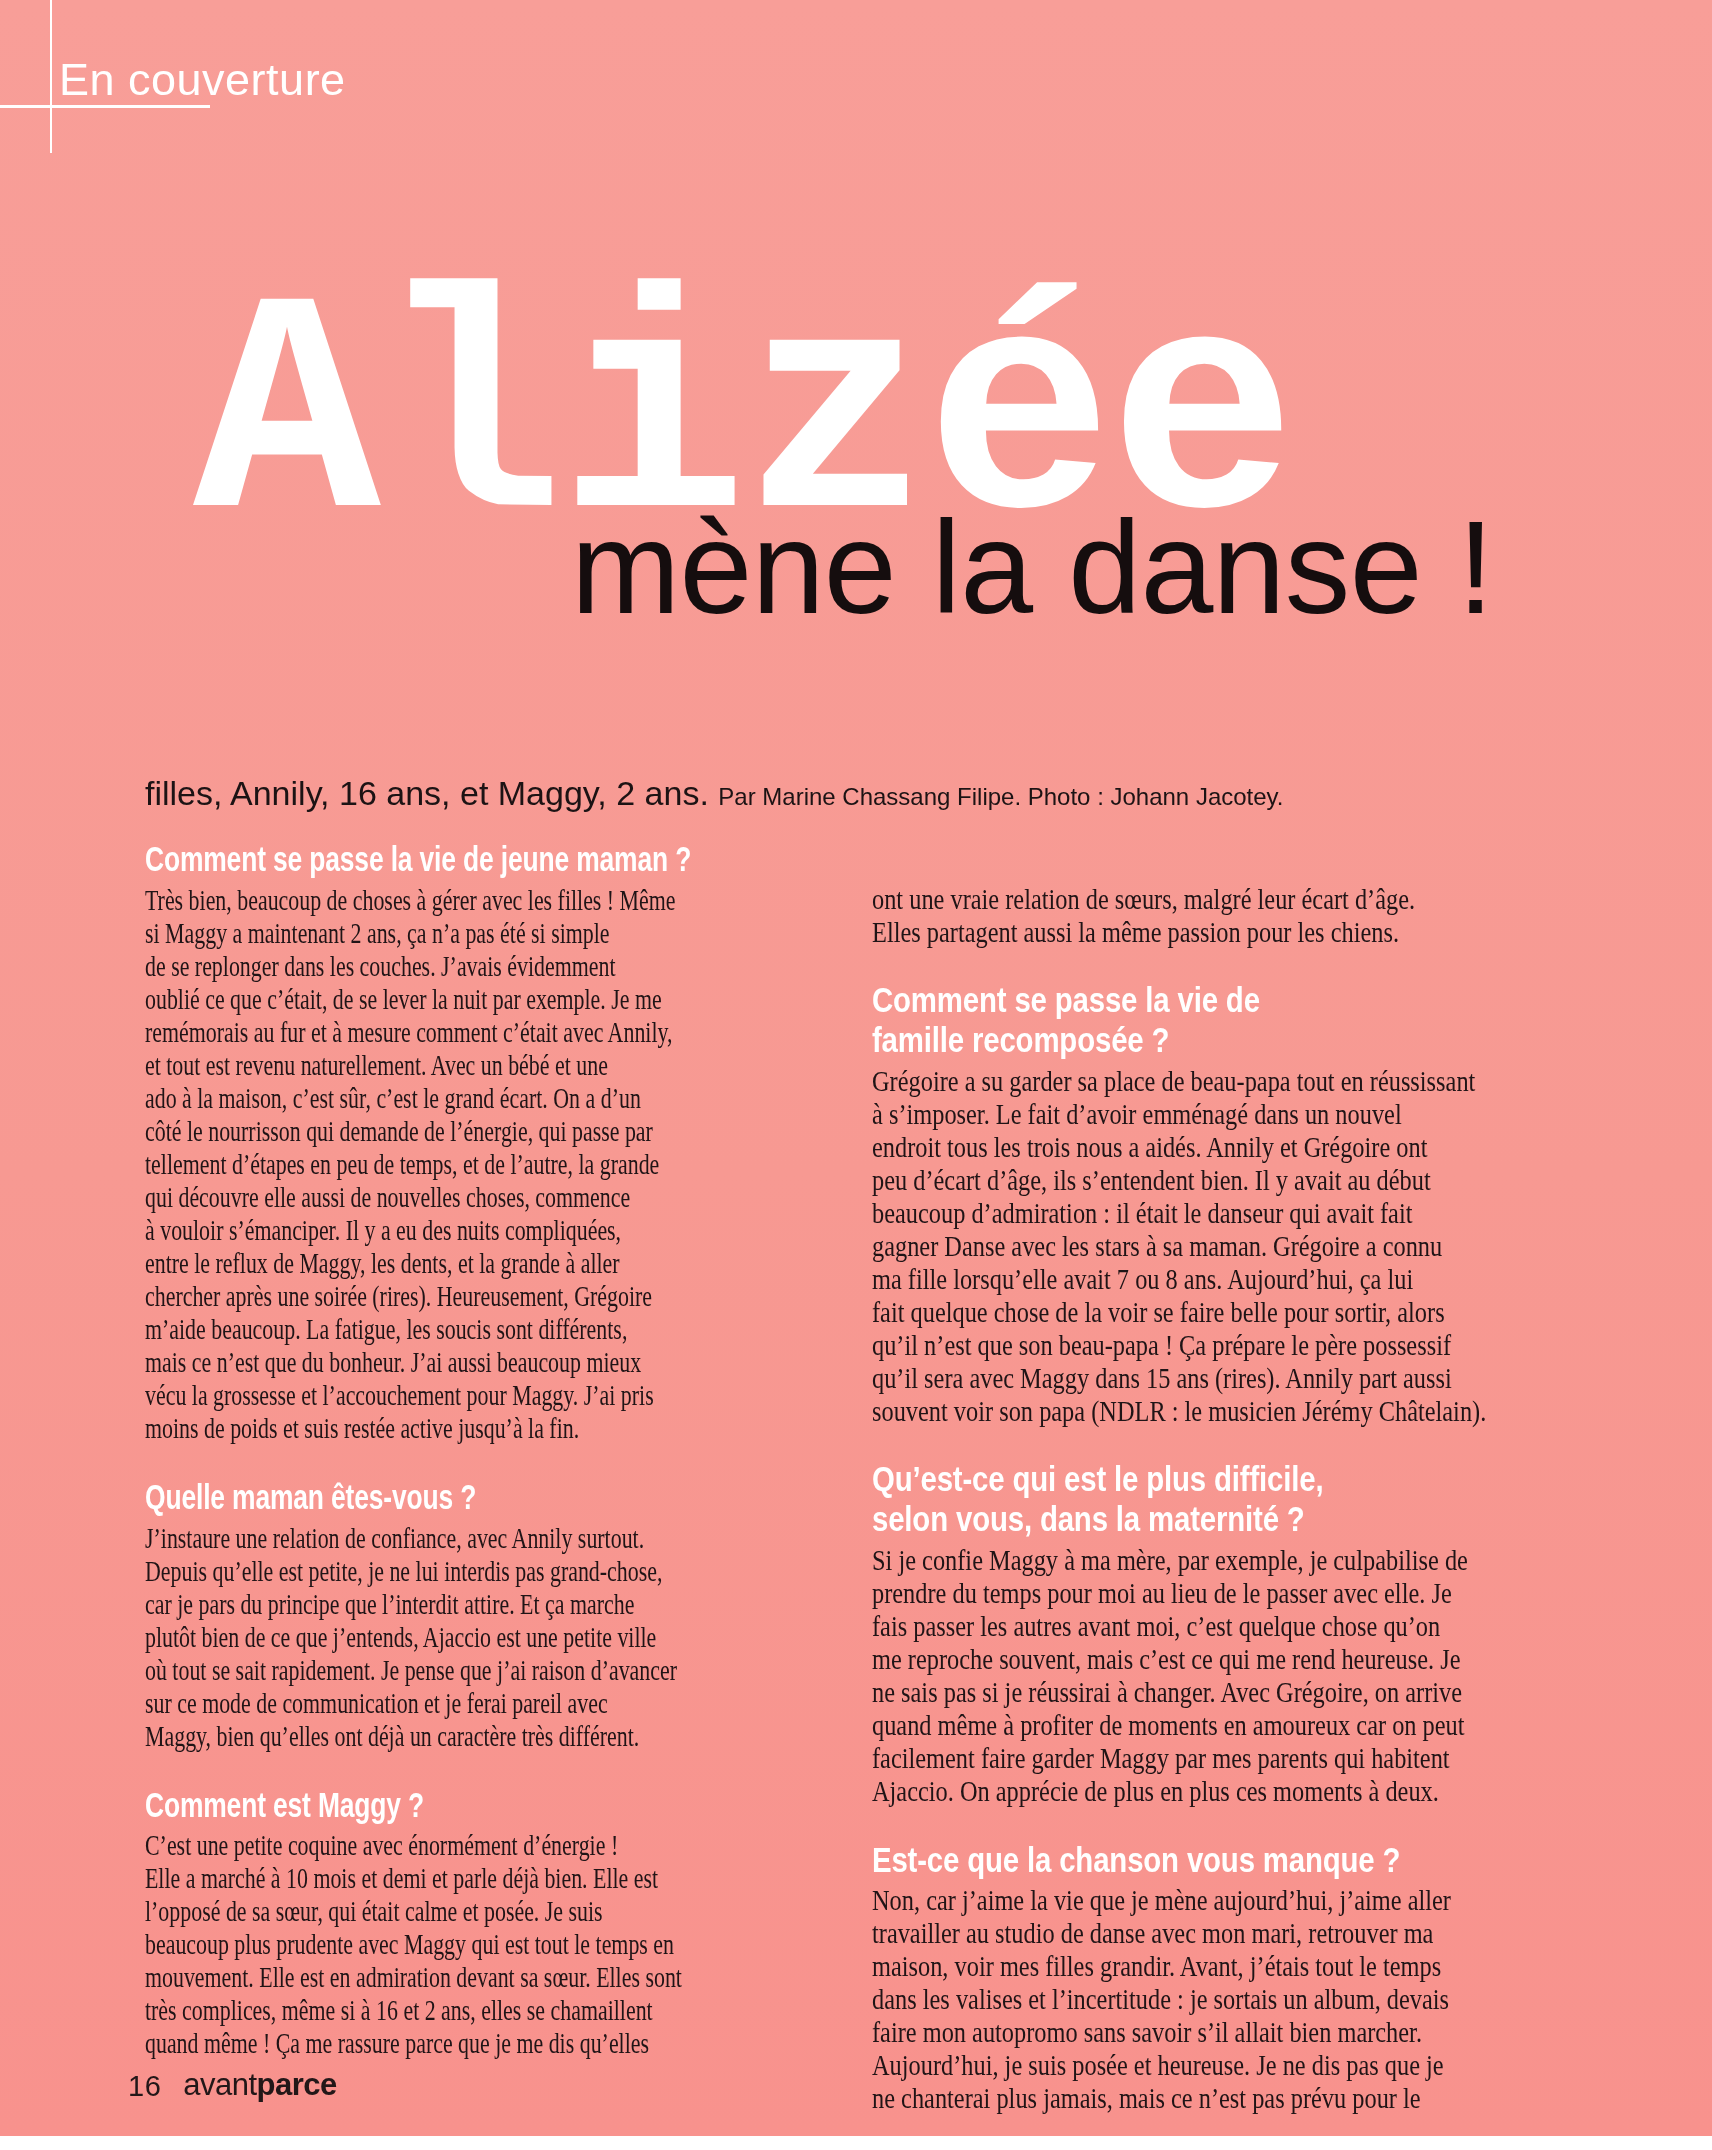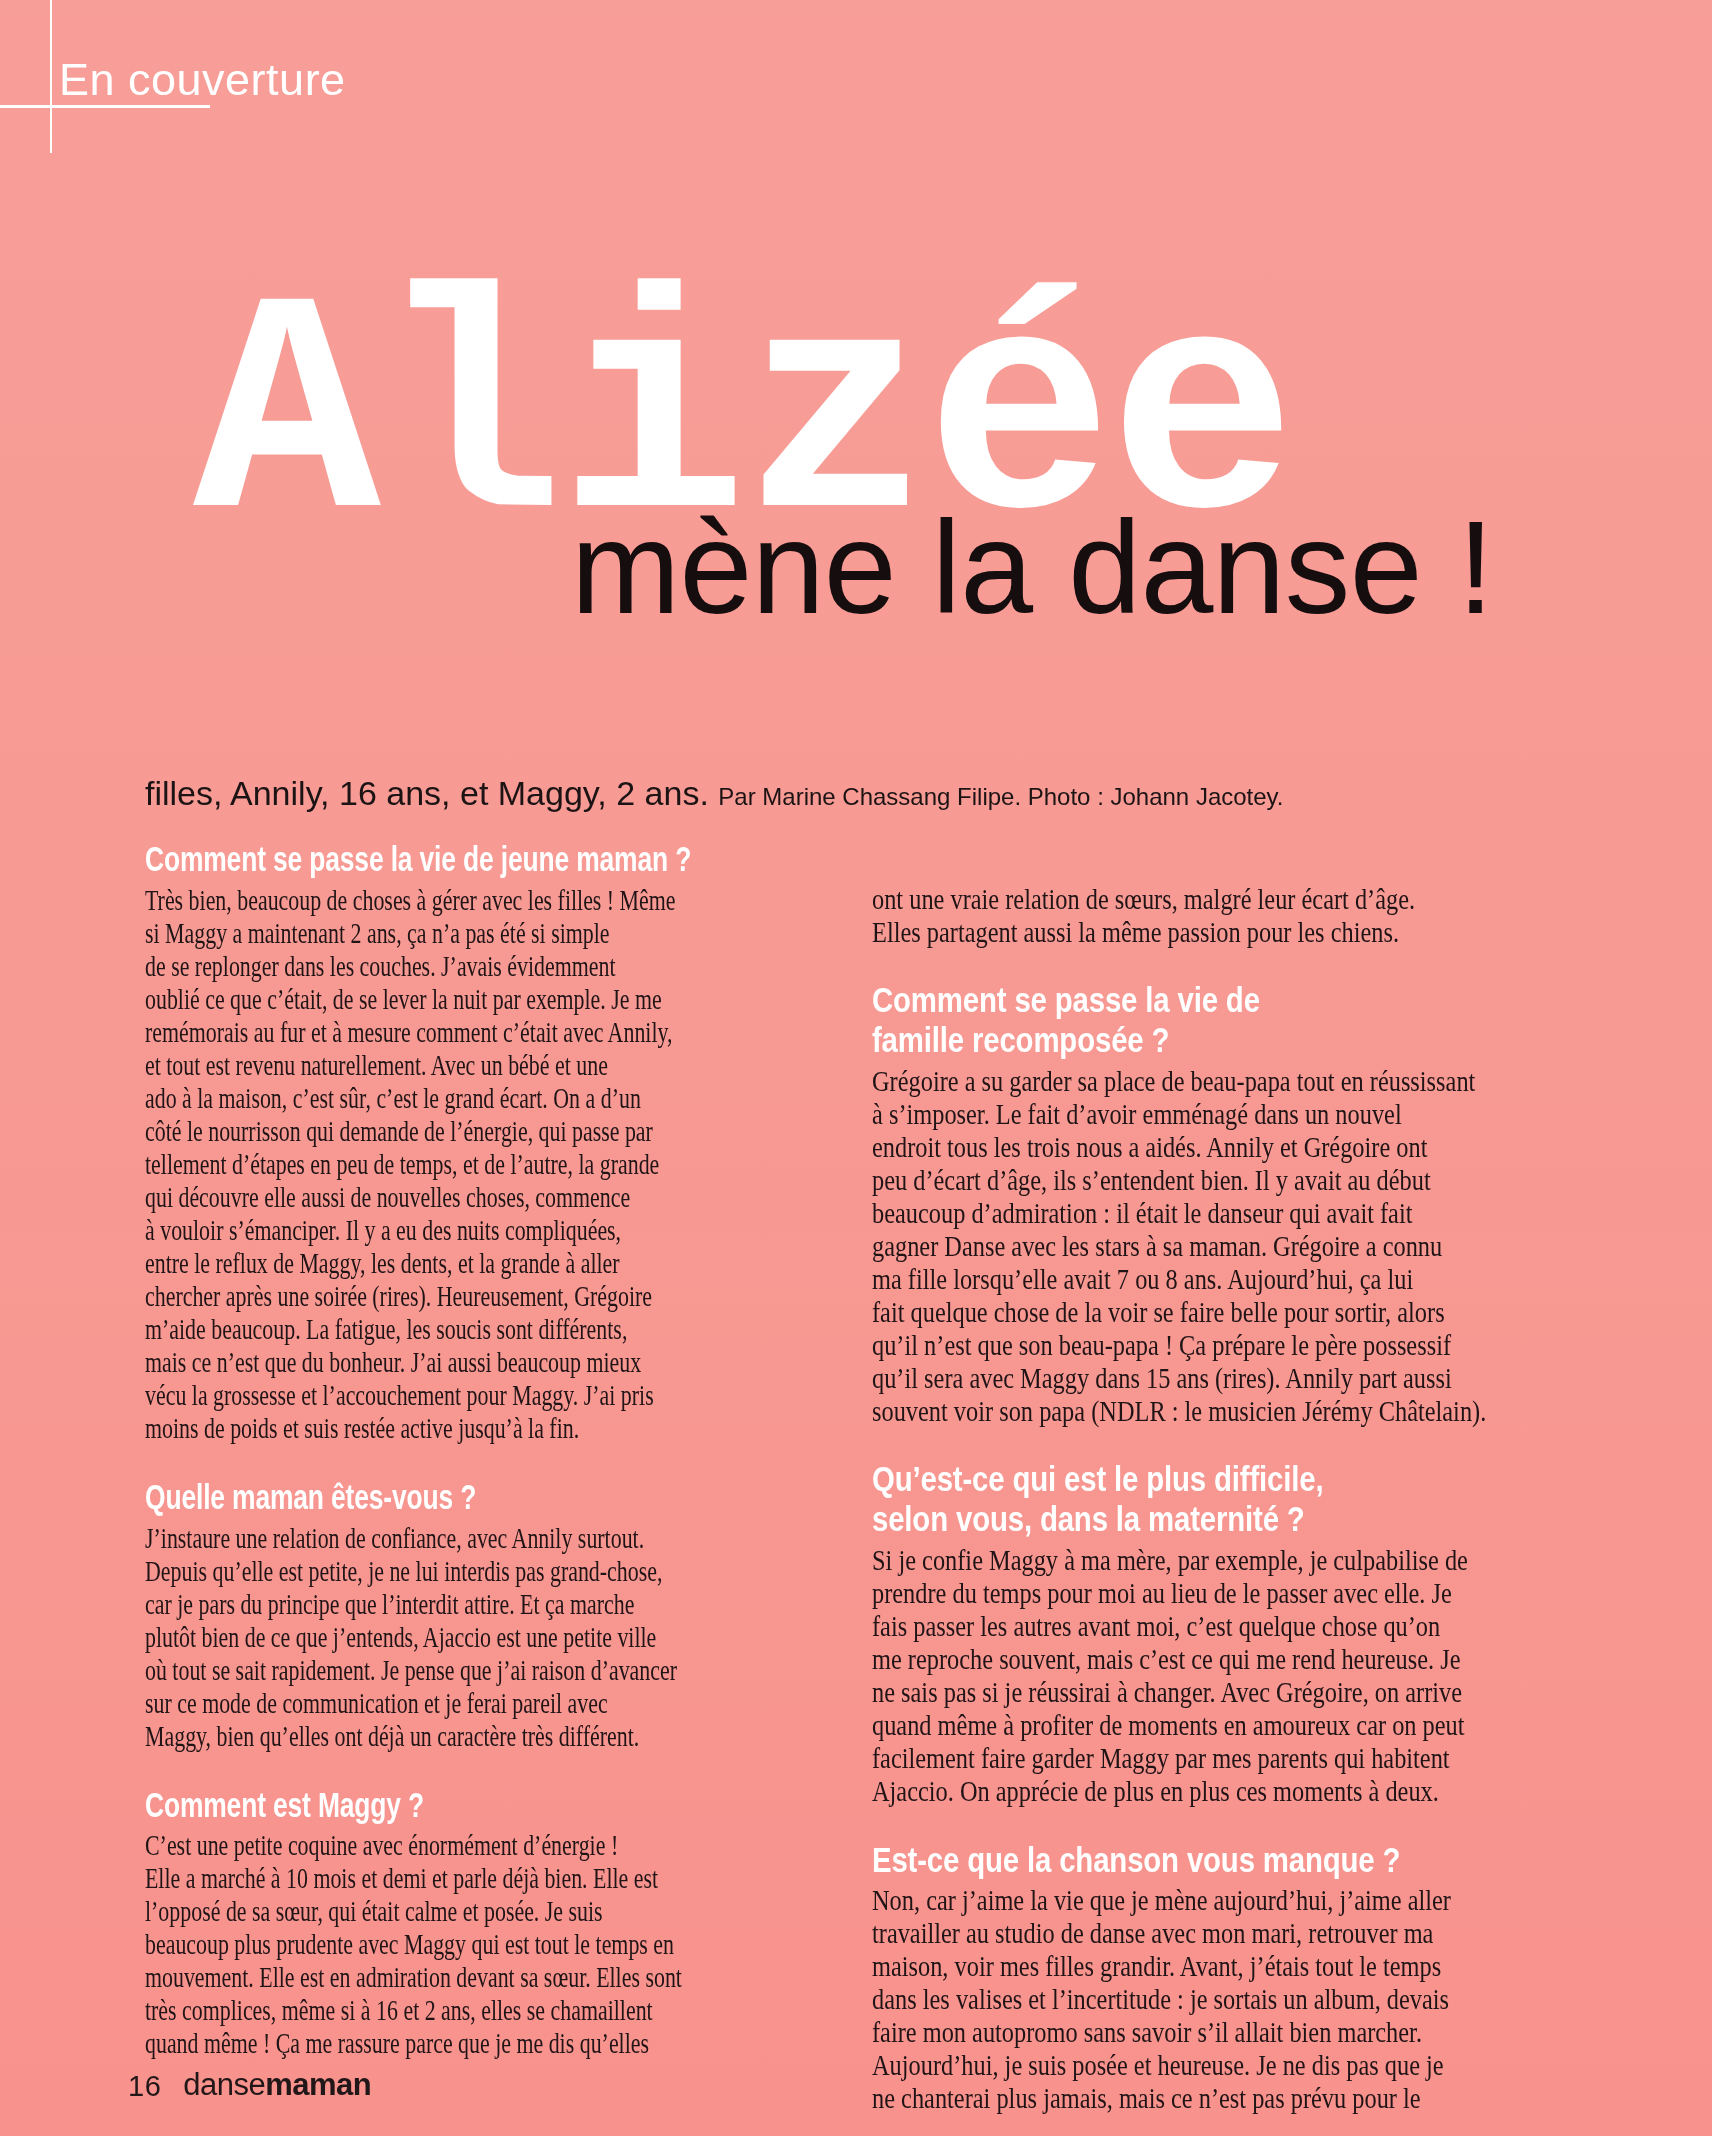--- a/index.html
+++ b/index.html
@@ -120,17 +120,17 @@
 travailler au studio de danse avec mon mari, retrouver ma
 maison, voir mes filles grandir. Avant, j’étais tout le temps
 dans les valises et l’incertitude : je sortais un album, devais
 faire mon autopromo sans savoir s’il allait bien marcher.
 Aujourd’hui, je suis posée et heureuse. Je ne dis pas que je
 ne chanterai plus jamais, mais ce n’est pas prévu pour le</div>
   </div>
 
   <div class="footer">
     <span class="pagenum">16</span>
-    <span class="logo"><span class="light">danse</span><span class="boldpart">maman</span></span>
+    <span class="logo"><span class="light">avant</span><span class="boldpart">parce</span></span>
   </div>
 
 </div>
 
 
 </body></html>

